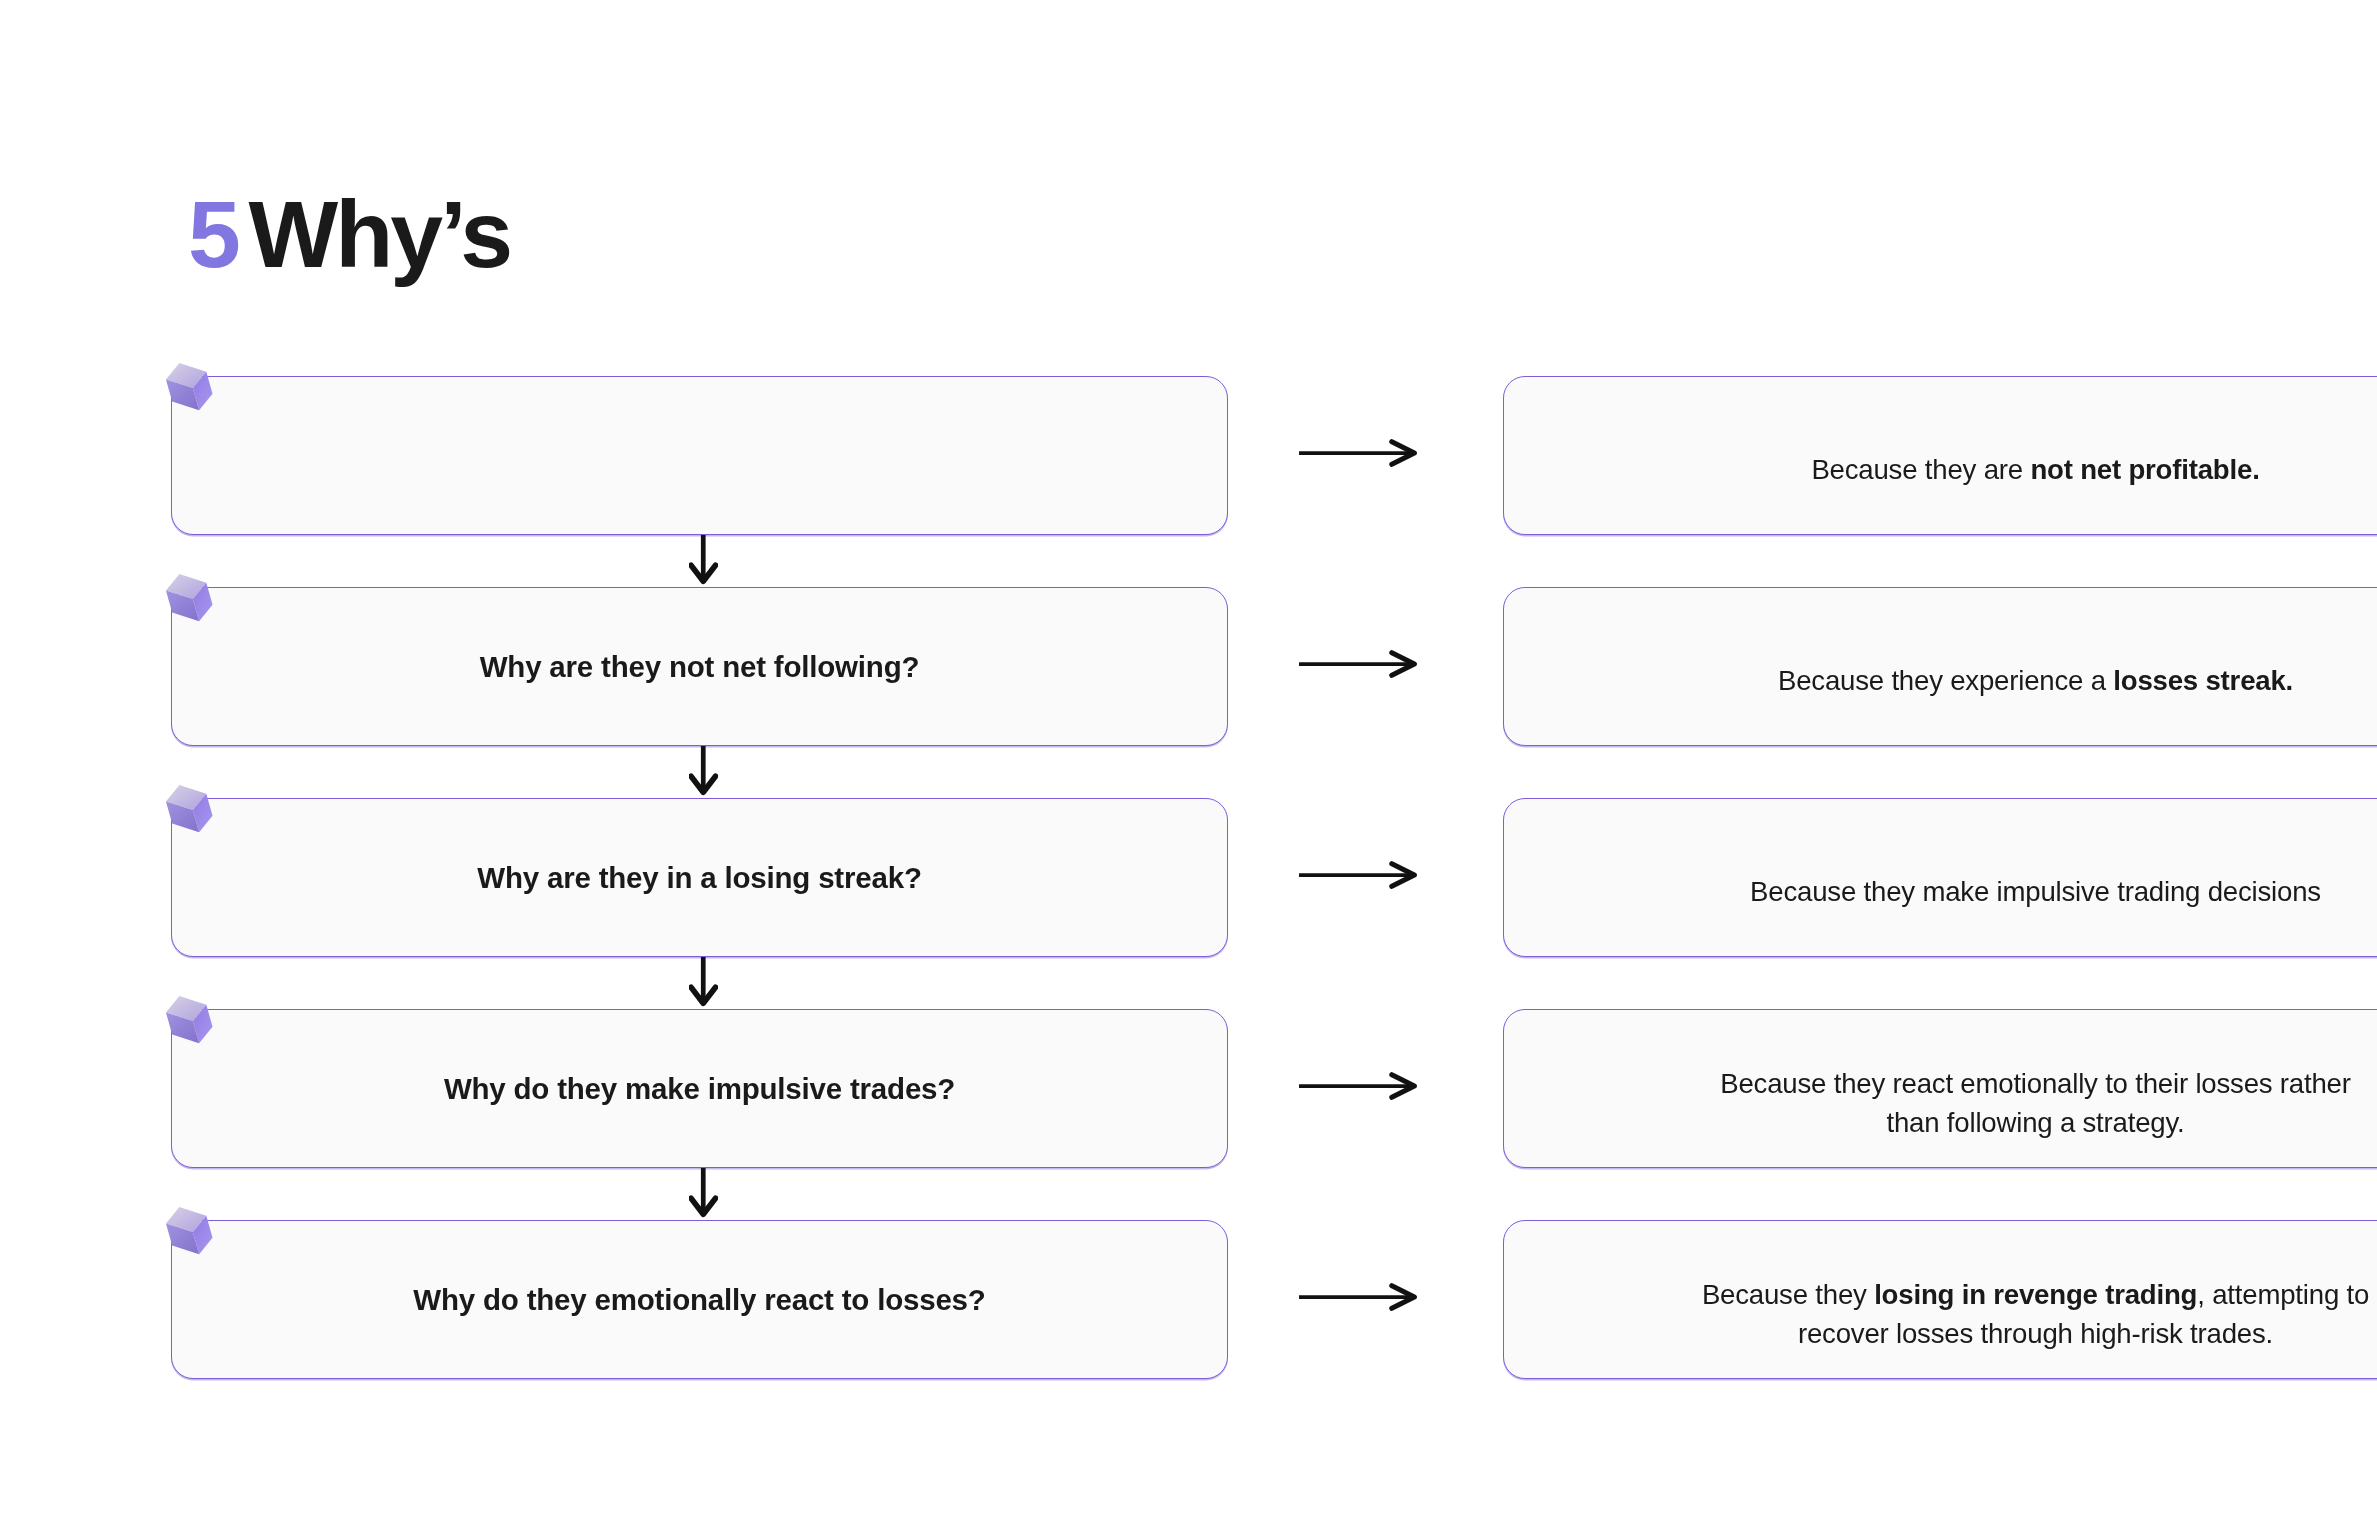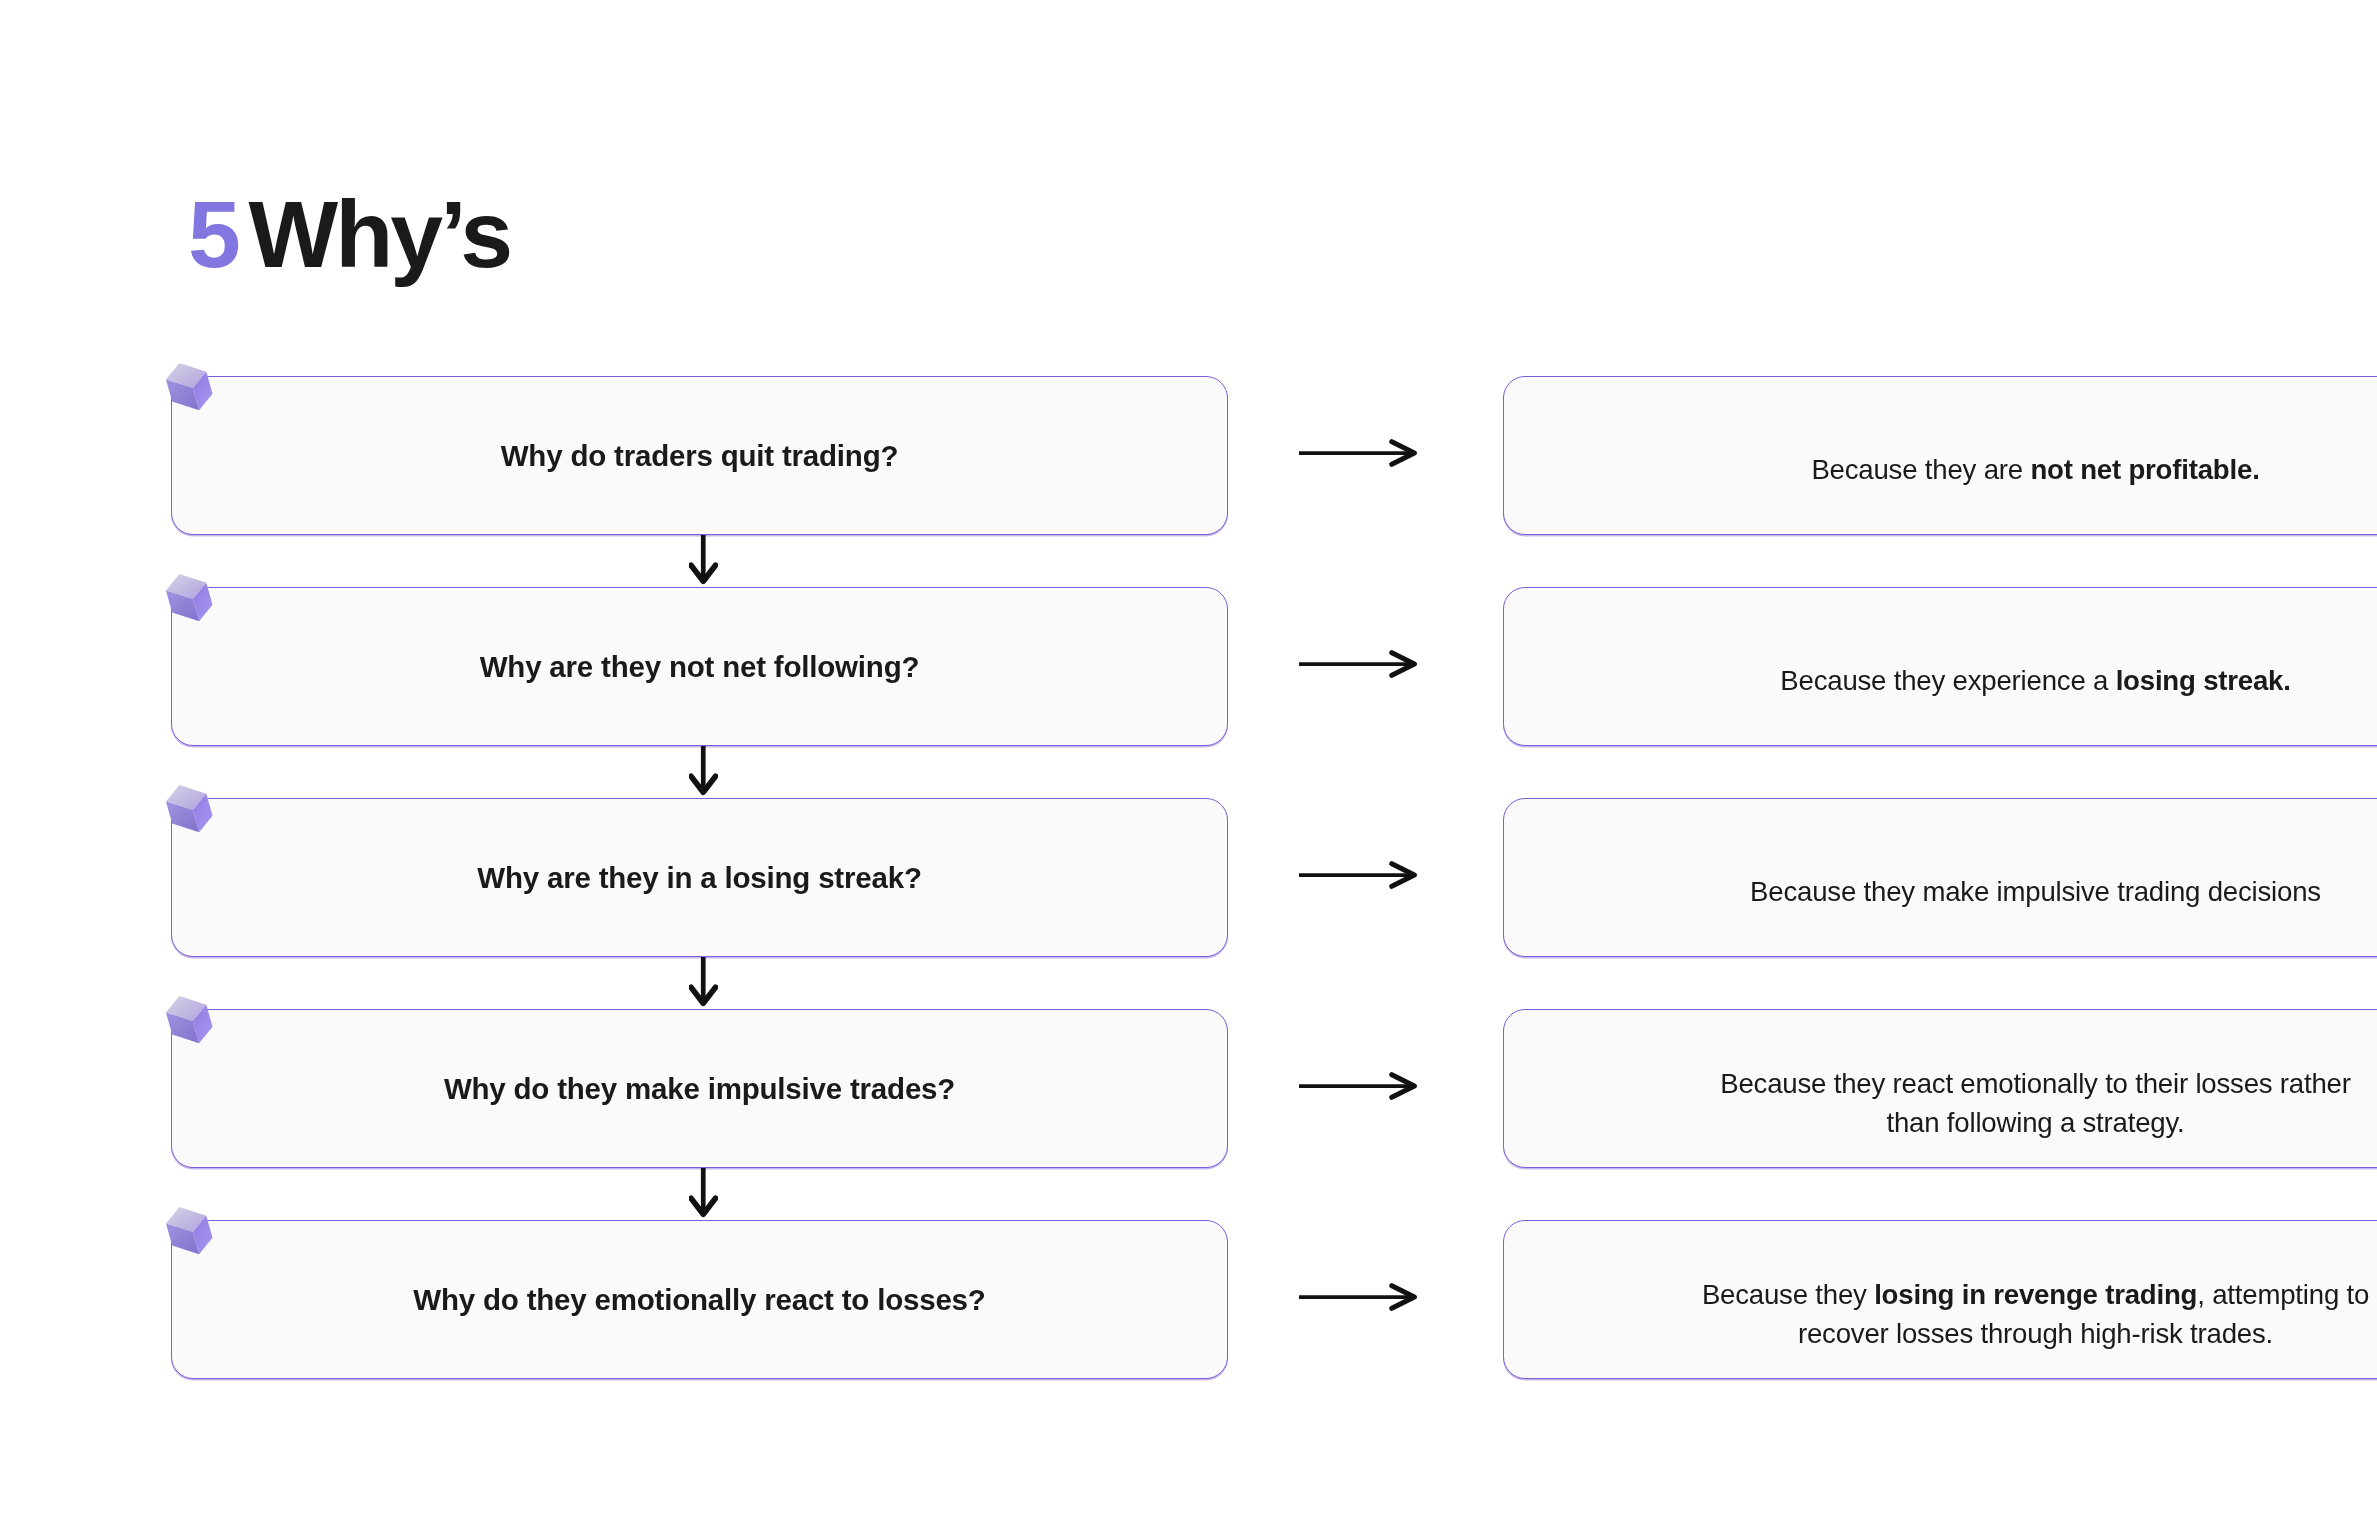--- a/index.html
+++ b/index.html
@@ -91,21 +91,20 @@
             <linearGradient id="cubeDark" x1="0" y1="0" x2="1" y2="1">
               <stop offset="0" stop-color="#A192E0"></stop>
               <stop offset="1" stop-color="#8372CC"></stop>
             </linearGradient>
           </defs>
           <polygon points="32,2 88,20 60,54 4,36" fill="url(#cubeLight)"></polygon>
           <polygon points="88,20 101,66 73,100 60,54" fill="url(#cubeMid)"></polygon>
           <polygon points="4,36 60,54 73,100 17,82" fill="url(#cubeDark)"></polygon>
         </svg>
       </span>
-      <div class="q-text">Why do traders quit trading?</div>
     </div>
     <svg class="h-arrow" viewBox="0 0 262 64" xmlns="http://www.w3.org/2000/svg">
       <line class="shaft" x1="2" y1="32" x2="240" y2="32"></line>
       <polyline class="head" points="200,8 248,32 200,56"></polyline>
     </svg>
     <div class="box a-box">
       <div class="a-text center"><span>Because they are </span><b>not net profitable.</b></div>
     </div>
     <svg class="v-arrow" viewBox="0 0 60 106" xmlns="http://www.w3.org/2000/svg">
       <line class="shaft" x1="30" y1="0" x2="30" y2="92"></line>
@@ -136,21 +135,21 @@
           <polygon points="4,36 60,54 73,100 17,82" fill="url(#cubeDark)"></polygon>
         </svg>
       </span>
       <div class="q-text">Why are they not net following?</div>
     </div>
     <svg class="h-arrow" viewBox="0 0 262 64" xmlns="http://www.w3.org/2000/svg">
       <line class="shaft" x1="2" y1="32" x2="240" y2="32"></line>
       <polyline class="head" points="200,8 248,32 200,56"></polyline>
     </svg>
     <div class="box a-box">
-      <div class="a-text center"><span>Because they experience a </span><b>losing streak.</b></div>
+      <div class="a-text center"><span>Because they experience a </span><b>losses streak.</b></div>
     </div>
     <svg class="v-arrow" viewBox="0 0 60 106" xmlns="http://www.w3.org/2000/svg">
       <line class="shaft" x1="30" y1="0" x2="30" y2="92"></line>
       <polyline class="head" points="4,64 30,98 56,64"></polyline>
     </svg>
   </div>
 
   <div class="row">
     <div class="box q-box">
       <span class="cube">

